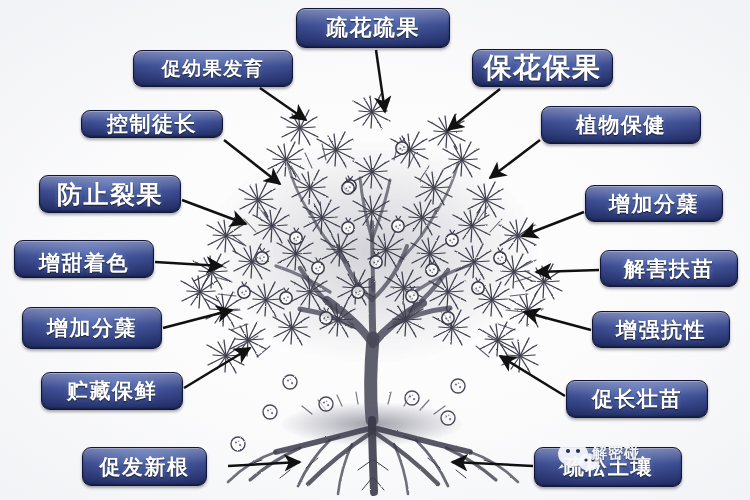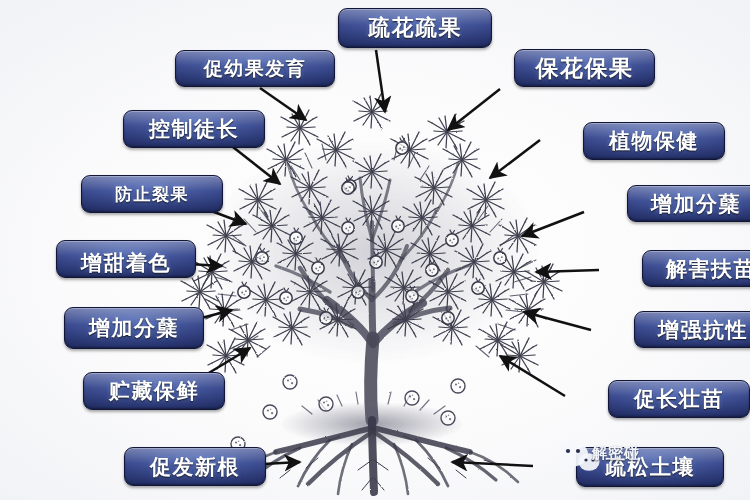--- a/index.html
+++ b/index.html
@@ -29,21 +29,20 @@
       linear-gradient(180deg, rgba(255,255,255,.34) 0%, rgba(255,255,255,.05) 42%, rgba(0,0,0,.18) 100%),
       radial-gradient(ellipse 120% 150% at 50% 26%, #4a62ad 0%, #2f3f86 45%, #1d2a63 75%, #141d4c 100%);
     box-shadow:0 2px 3px rgba(0,0,0,.33), inset 0 1px 0 rgba(255,255,255,.30), inset 0 -1px 2px rgba(0,0,0,.35);
     display:flex;align-items:center;justify-content:center;
     color:#ffffff;
     font-weight:bold;
     letter-spacing:1.5px;
     text-shadow:0 1px 2px rgba(0,0,0,.85), 0 0 4px rgba(120,150,230,.75);
     white-space:nowrap;
     filter:blur(.18px);
-    margin-left:42px;
   }
   .chip span{display:block;}
 
   
   #watermark{position:absolute;pointer-events:none;}
   #wm-ghost{position:absolute;left:0;top:0;}
   #wm-text{position:absolute;left:36px;top:4px;color:#f2f4fb;font-size:15px;font-weight:bold;
     letter-spacing:1px;text-shadow:0 1px 2px rgba(0,0,0,.55);white-space:nowrap;
     font-family:"DejaVu Sans","Liberation Sans",sans-serif;}
 </style>
@@ -300,30 +299,30 @@
   </svg>
 
   <div id="chips">
       <div class="chip" style="left: 296px; top: 8px; width: 154px; height: 40px;">
         <span style="font-size: 22px;">疏花疏果</span>
       </div>
       <div class="chip" style="left: 133px; top: 50px; width: 160px; height: 37px;">
         <span style="font-size: 19px;">促幼果发育</span>
       </div>
       <div class="chip" style="left: 472px; top: 49px; width: 141px; height: 38px;">
-        <span style="font-size: 23px;">保花保果</span>
-      </div>
-      <div class="chip" style="left: 81px; top: 110px; width: 142px; height: 38px;">
+        <span style="font-size: 28px;">保花保果</span>
+      </div>
+      <div class="chip" style="left: 81px; top: 110px; width: 142px; height: 28px;">
         <span style="font-size: 21px;">控制徒长</span>
       </div>
-      <div class="chip" style="left: 541px; top: 122px; width: 142px; height: 38px;">
+      <div class="chip" style="left: 541px; top: 106px; width: 160px; height: 38px;">
         <span style="font-size: 21px;">植物保健</span>
       </div>
       <div class="chip" style="left: 39px; top: 175px; width: 142px; height: 38px;">
-        <span style="font-size: 17px;">防止裂果</span>
+        <span style="font-size: 25px;">防止裂果</span>
       </div>
       <div class="chip" style="left: 585px; top: 185px; width: 138px; height: 37px;">
         <span style="font-size: 21px;">增加分蘖</span>
       </div>
       <div class="chip" style="left: 14px; top: 240px; width: 140px; height: 38px; align-items: flex-end;">
         <span style="font-size: 21px;">增甜着色</span>
       </div>
       <div class="chip" style="left: 600px; top: 250px; width: 138px; height: 37px;">
         <span style="font-size: 21px;">解害扶苗</span>
       </div>
@@ -332,21 +331,21 @@
       </div>
       <div class="chip" style="left: 592px; top: 311px; width: 138px; height: 37px;">
         <span style="font-size: 21px;">增强抗性</span>
       </div>
       <div class="chip" style="left: 41px; top: 372px; width: 142px; height: 38px;">
         <span style="font-size: 21px;">贮藏保鲜</span>
       </div>
       <div class="chip" style="left: 566px; top: 380px; width: 142px; height: 38px;">
         <span style="font-size: 21px;">促长壮苗</span>
       </div>
-      <div class="chip" style="left: 82px; top: 447px; width: 142px; height: 39px;">
+      <div class="chip" style="left: 82px; top: 447px; width: 125px; height: 39px;">
         <span style="font-size: 21px;">促发新根</span>
       </div>
       <div class="chip" style="left: 534px; top: 447px; width: 148px; height: 40px;">
         <span style="font-size: 21px;">疏松土壤</span>
       </div>
     </div>
 
   <div id="watermark" style="left: 556px; top: 440px;">
     <svg id="wm-ghost" width="44" height="34" viewBox="0 0 44 34">
       <ellipse cx="17" cy="14" rx="15" ry="12.5" fill="#f5f7fc" opacity=".93"></ellipse>

